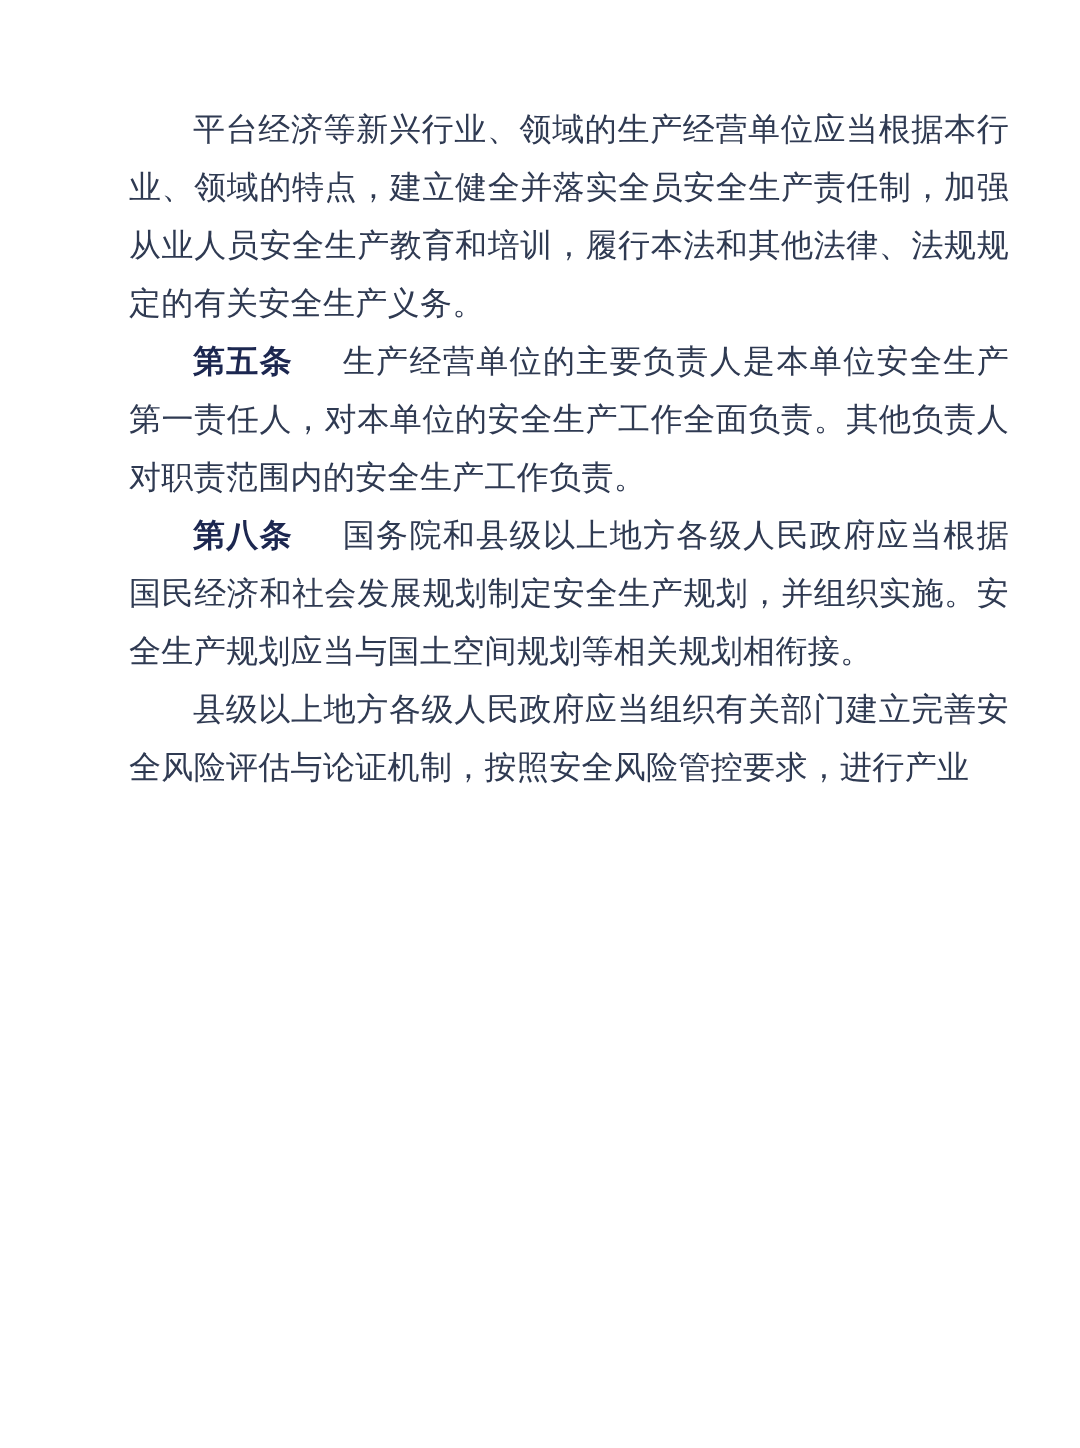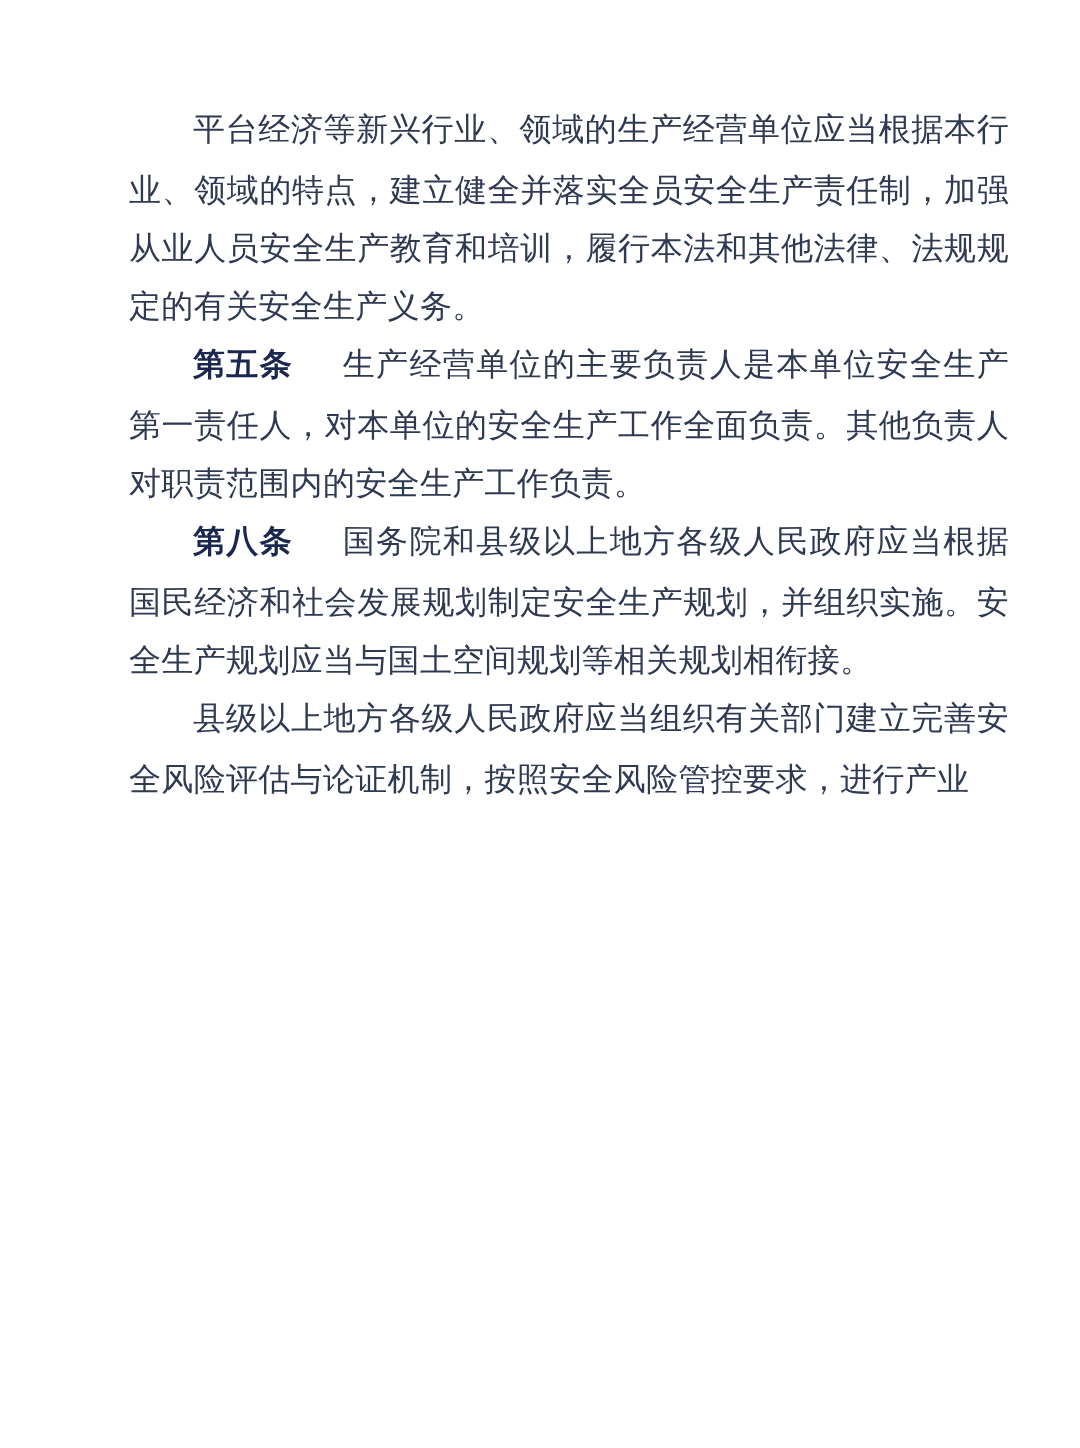--- a/index.html
+++ b/index.html
@@ -28,21 +28,21 @@
     padding: 0;
     font-size: 32px;
     line-height: 58px;
     color: #2f3a52;
     text-align: justify;
     text-justify: inter-ideograph;
     text-indent: 2em;
     letter-spacing: 0.01em;
   }
   .article-label {
-    font-family: Liberation Mono, monospace;
+    font-family: Liberation Serif, serif;
     font-weight: 700;
     color: #1c2750;
   }
   .article-label:not(:empty) {
     margin-right: 1.55em;
   }
 </style>
 </head>
 <body>
 

